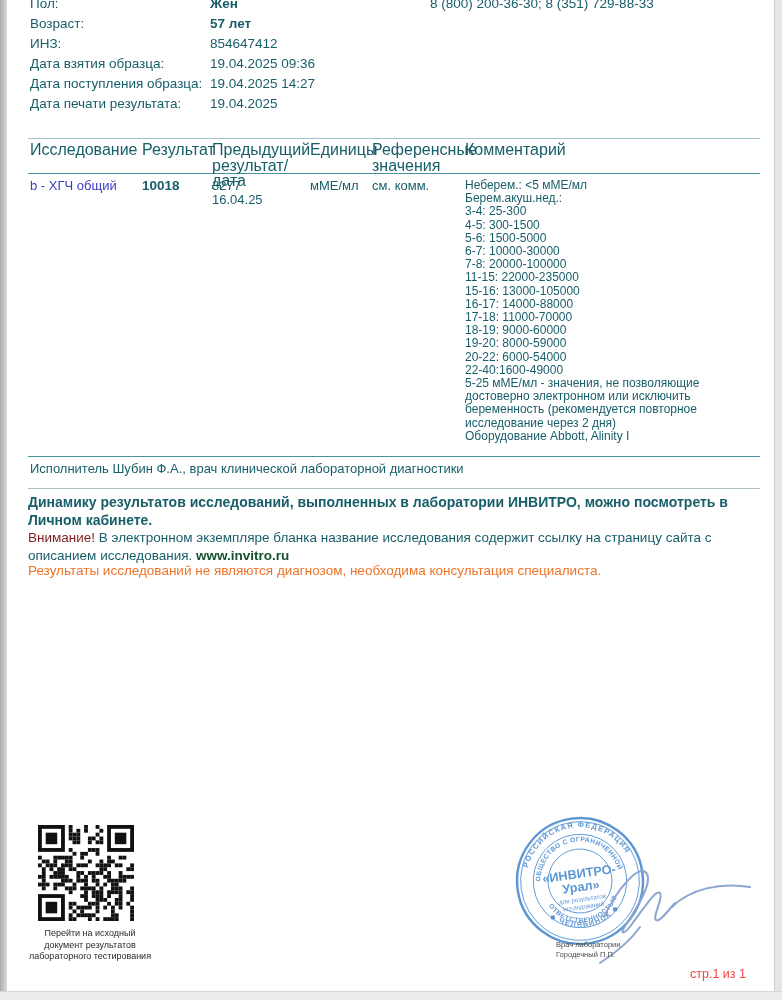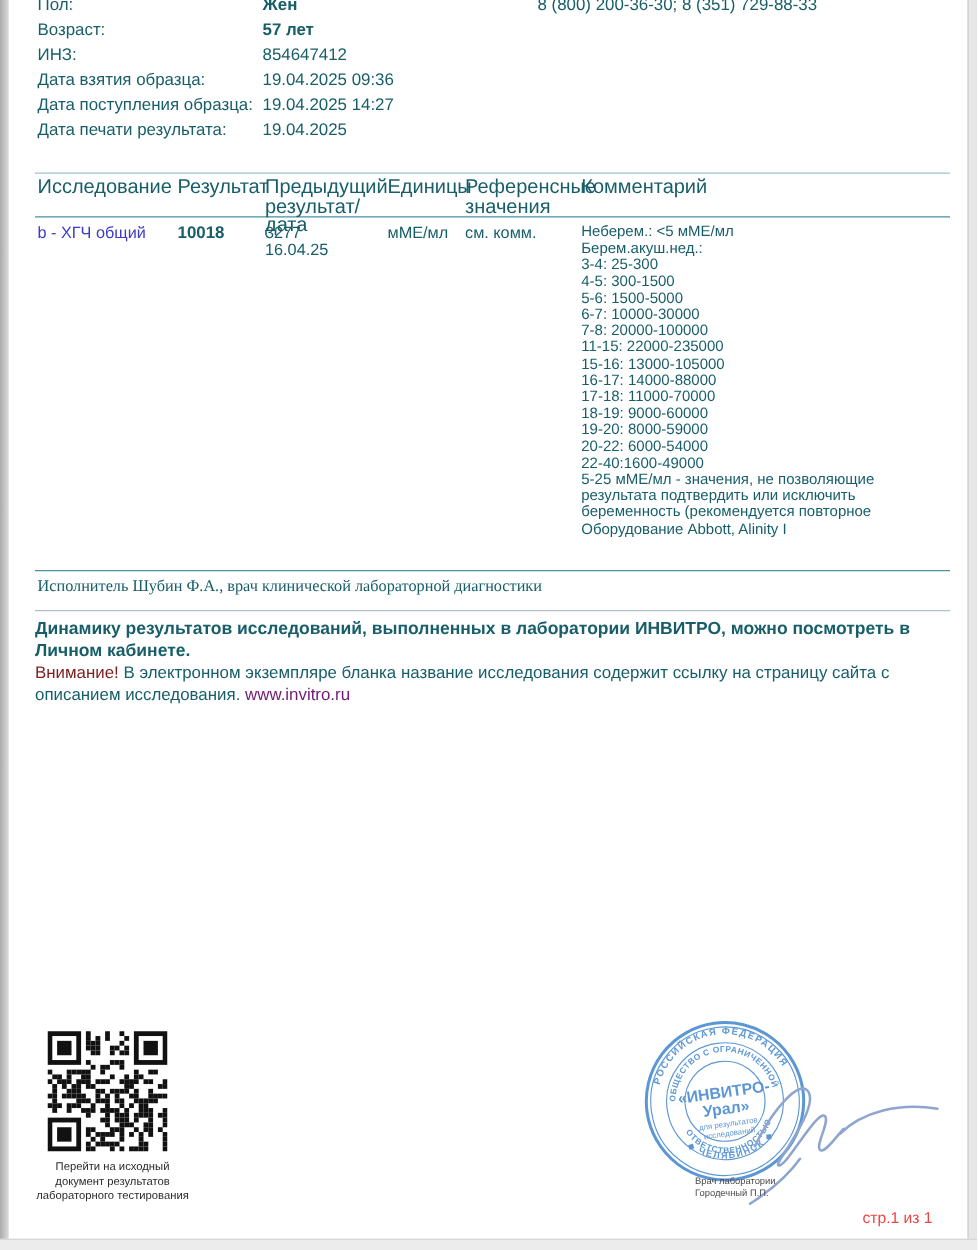--- a/index.html
+++ b/index.html
@@ -41,29 +41,29 @@
   .col-prev{left:212px;width:96px;}
   .col-units{left:310px;width:58px;}
   .col-ref{left:372px;width:88px;}
   .col-comment{left:465px;width:300px;}
 
   .test-link{color:#3b3cc3;}
   .result-val{font-weight:bold;font-size:13.5px;}
   .comments{font-size:12px;line-height:13.2px;}
   .comments div{white-space:nowrap;}
 
-  .executor{position:absolute;left:30px;top:461px;font-size:13px;font-family:Liberation Serif, serif;}
+  .executor{position:absolute;left:30px;top:461px;font-size:13px;}
 
   
   .note-dynamics{position:absolute;left:28px;top:494px;width:728px;
     font-size:14px;font-weight:bold;line-height:17.5px;}
   .note-attention{position:absolute;left:28px;top:529px;width:740px;
     font-size:13.5px;line-height:17.5px;}
   .attn-label{color:#7f1d1d;}
-  .site-link{color:#701a75;text-decoration:none;}
+  .site-link{color:#14532d;text-decoration:none;font-weight:bold;}
   .note-disclaimer{position:absolute;left:28px;top:563px;width:740px;
     font-size:13.5px;color:#ee7429;}
 
   
   .qr-wrap{position:absolute;left:38px;top:823px;width:96px;height:100px;}
   .qr-caption{position:absolute;left:10px;top:928px;width:160px;text-align:center;
     font-size:9px;line-height:11.5px;color:#2a2a2a;}
 
   
   .stamp{position:absolute;left:514px;top:815px;width:132px;height:132px;
@@ -135,31 +135,33 @@
     <div>7-8: 20000-100000</div>
     <div>11-15: 22000-235000</div>
     <div>15-16: 13000-105000</div>
     <div>16-17: 14000-88000</div>
     <div>17-18: 11000-70000</div>
     <div>18-19: 9000-60000</div>
     <div>19-20: 8000-59000</div>
     <div>20-22: 6000-54000</div>
     <div>22-40:1600-49000</div>
     <div>5-25 мМЕ/мл - значения, не позволяющие</div>
-    <div>результата подтвердить или исключить</div>
+    <div>достоверно электронном или исключить</div>
     <div>беременность (рекомендуется повторное</div>
+    <div>исследование через 2 дня)</div>
     <div>Оборудование Abbott, Alinity I</div>
   </div>
 
   <div class="executor">Исполнитель Шубин  Ф.А., врач клинической лабораторной диагностики</div>
 
   <div class="note-dynamics">Динамику результатов исследований, выполненных в лаборатории ИНВИТРО, можно посмотреть в Личном кабинете.</div>
   <div class="note-attention">
     <span class="attn-label">Внимание!</span><span> В электронном экземпляре бланка название исследования содержит ссылку на страницу сайта с описанием исследования. </span><a href="#" class="site-link">www.invitro.ru</a>
   </div>
+  <div class="note-disclaimer">Результаты исследований не являются диагнозом, необходима консультация специалиста.</div>
 
   <div class="qr-wrap" id="qr"><svg viewBox="0 0 100 100" width="100%" height="100%">
         <rect x="32" y="0" width="4" height="4" fill="#111"></rect>
         <rect x="48" y="0" width="4" height="4" fill="#111"></rect>
         <rect x="60" y="0" width="4" height="4" fill="#111"></rect>
         <rect x="32" y="4" width="4" height="4" fill="#111"></rect>
         <rect x="40" y="4" width="4" height="4" fill="#111"></rect>
         <rect x="48" y="4" width="4" height="4" fill="#111"></rect>
         <rect x="64" y="4" width="4" height="4" fill="#111"></rect>
         <rect x="32" y="8" width="4" height="4" fill="#111"></rect>

